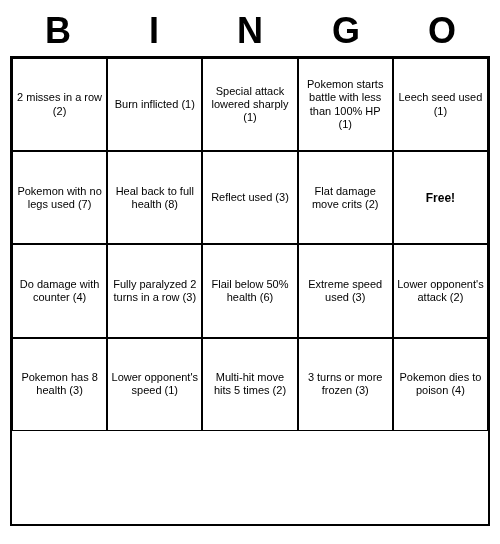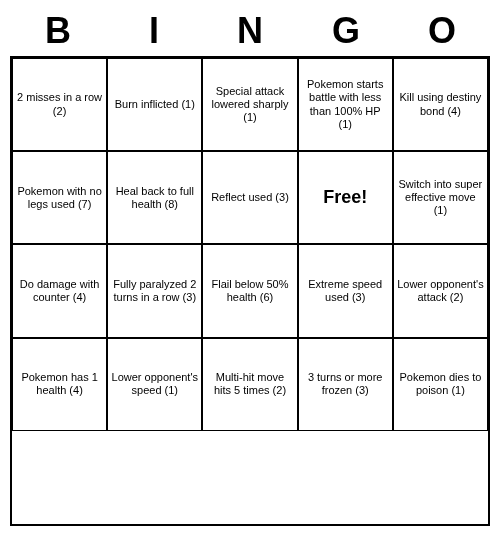--- a/index.html
+++ b/index.html
@@ -50,49 +50,49 @@
       align-items: center;
       justify-content: center;
       text-align: center;
       padding: 3px;
       font-size: 11px;
       line-height: 1.2;
       background: #fff;
     }
 
     .bingo-cell.free {
-      font-size: 18px;
+      font-size: 12px;
       font-weight: bold;
     }
   </style>
 </head>
 <body>
 
 <div class="bingo-title">
   <div class="bingo-letter">B</div>
   <div class="bingo-letter">I</div>
   <div class="bingo-letter">N</div>
   <div class="bingo-letter">G</div>
   <div class="bingo-letter">O</div>
 </div>
 
 <div class="bingo-grid" id="bingo-grid">
 <div class="bingo-cell">2 misses in a row (2)</div>
     <div class="bingo-cell">Burn inflicted (1)</div>
     <div class="bingo-cell">Special attack lowered sharply (1)</div>
     <div class="bingo-cell">Pokemon starts battle with less than 100% HP (1)</div>
-    <div class="bingo-cell">Kill using destiny bond (4)</div>
+    <div class="bingo-cell">Leech seed used (1)</div>
     <div class="bingo-cell">Pokemon with no legs used (7)</div>
     <div class="bingo-cell">Heal back to full health (8)</div>
     <div class="bingo-cell">Reflect used (3)</div>
+    <div class="bingo-cell">Flat damage move crits (2)</div>
     <div class="bingo-cell free">Free!</div>
-    <div class="bingo-cell">Switch into super effective move (1)</div>
     <div class="bingo-cell">Do damage with counter (4)</div>
     <div class="bingo-cell">Fully paralyzed 2 turns in a row (3)</div>
     <div class="bingo-cell">Flail below 50% health (6)</div>
     <div class="bingo-cell">Extreme speed used (3)</div>
     <div class="bingo-cell">Lower opponent's attack (2)</div>
-    <div class="bingo-cell">Pokemon has 1 health (4)</div>
+    <div class="bingo-cell">Pokemon has 8 health (3)</div>
     <div class="bingo-cell">Lower opponent's speed (1)</div>
     <div class="bingo-cell">Multi-hit move hits 5 times (2)</div>
     <div class="bingo-cell">3 turns or more frozen (3)</div>
-    <div class="bingo-cell">Pokemon dies to poison (1)</div>
+    <div class="bingo-cell">Pokemon dies to poison (4)</div>
   </div>
 
 </body></html>

